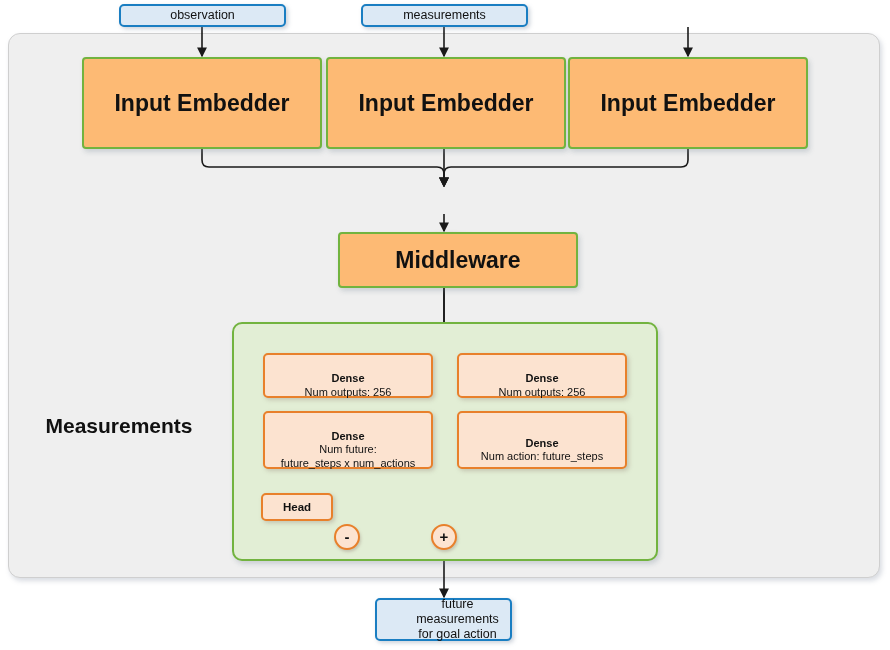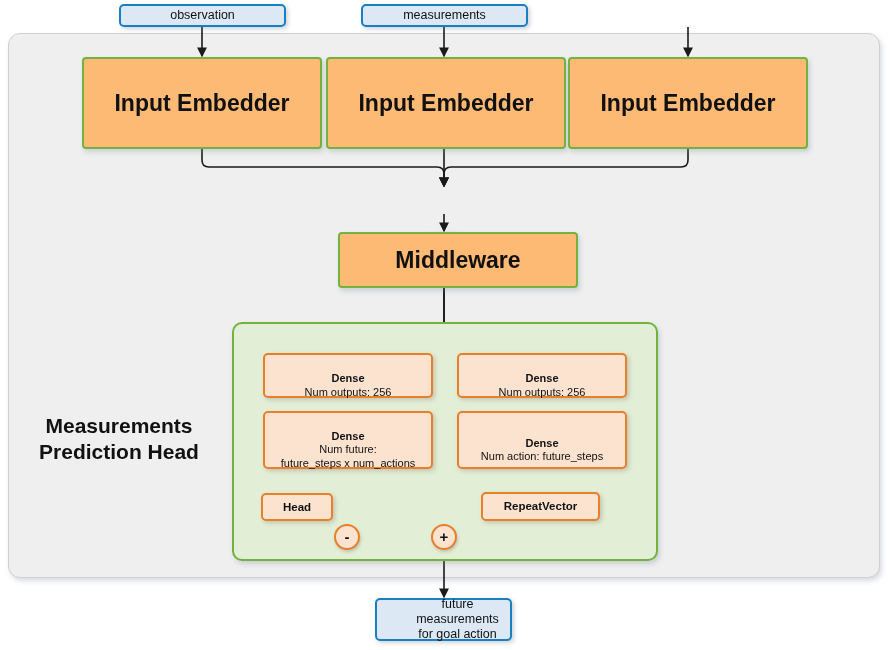--- a/index.html
+++ b/index.html
@@ -178,21 +178,20 @@
   </div>
 
   <div class="node green-box big-label" style="left:326px; top:232px; width:240px; height:56px;margin-left:12px;">
     <span>Middleware</span>
   </div>
 
   <div class="node head-panel" style="left:232px; top:322px; width:426px; height:239px;"></div>
 
   <div class="section-title" style="left:24px; top:413px; width:190px;">
     <div>Measurements</div>
-    <div>Prediction Head</div>
   </div>
 
   <div class="node orange-box" style="left:263px; top:353px; width:170px; height:45px;">
     <div class="ttl">Dense</div>
     <div>Num outputs: 256</div>
   </div>
 
   <div class="node orange-box" style="left:263px; top:411px; width:170px; height:58px;">
     <div class="ttl">Dense</div>
     <div>Num future:</div>
@@ -206,23 +205,20 @@
 
   <div class="node orange-box" style="left:457px; top:411px; width:170px; height:58px;">
     <div class="ttl">Dense</div>
     <div>Num action: future_steps</div>
   </div>
 
   <div class="node orange-box" style="left:261px; top:493px; width:72px; height:28px;">
     <div class="rv-note">Head</div>
   </div>
 
-  <div class="node orange-box" style="left:481px; top:492px; width:119px; height:29px;">
-    <div class="rv-note">RepeatVector</div>
-  </div>
 
   <div class="node op-circle" style="left:334px; top:524px; width:26px; height:26px;">
     <span>-</span>
   </div>
   <div class="node op-circle" style="left:431px; top:524px; width:26px; height:26px;">
     <span>+</span>
   </div>
 
   <div class="node io-box" style="left:375px; top:598px; width:137px; height:43px; flex-direction:column;padding-left:28px;">
     <div>future measurements</div>

